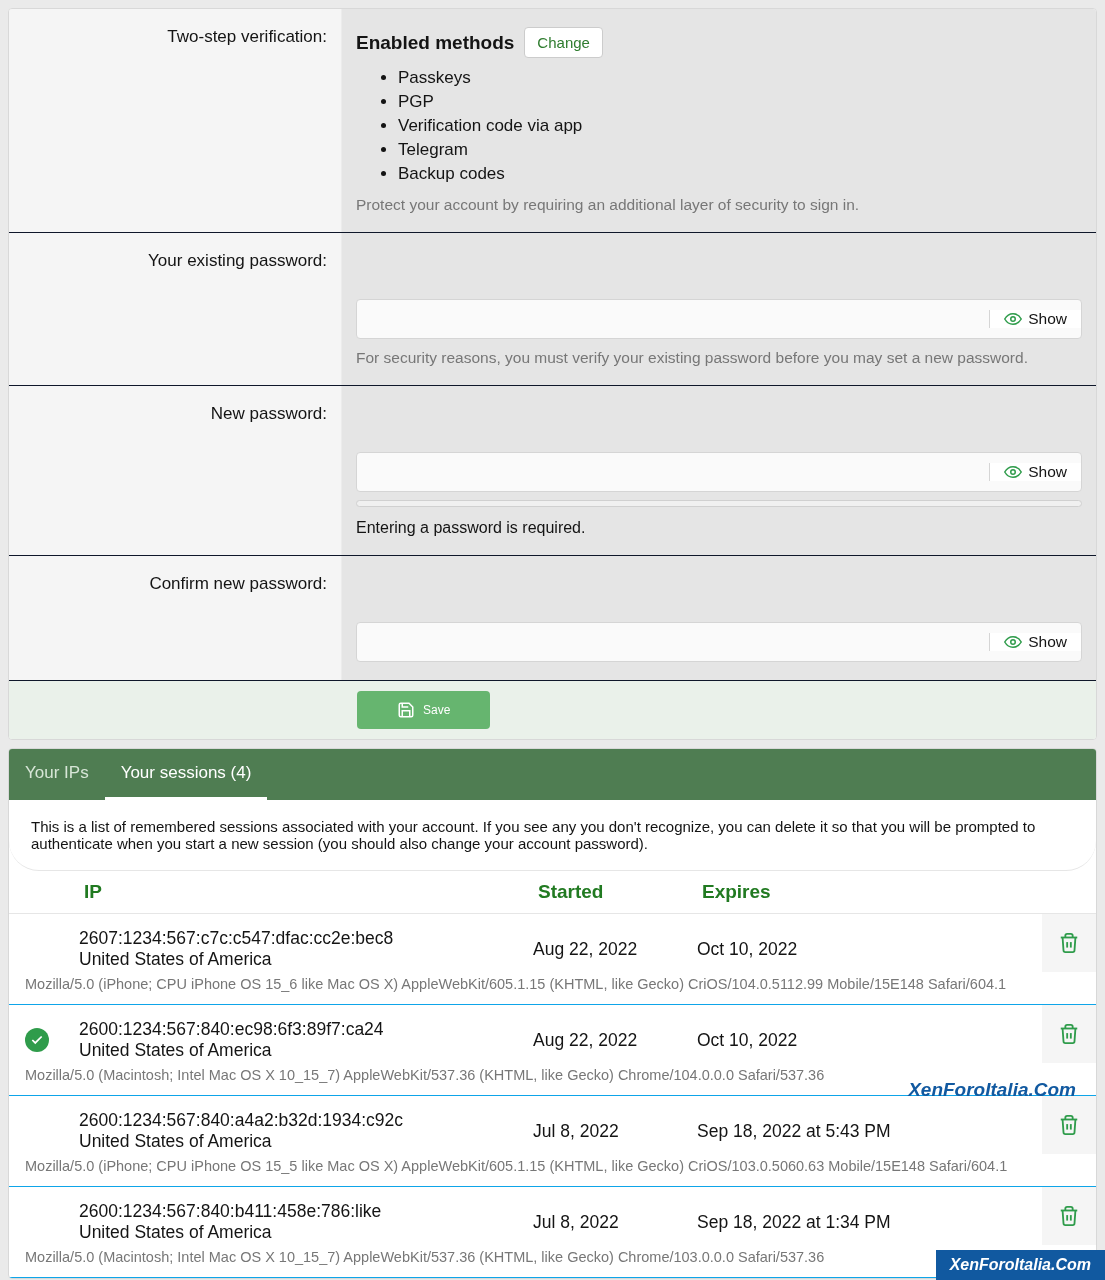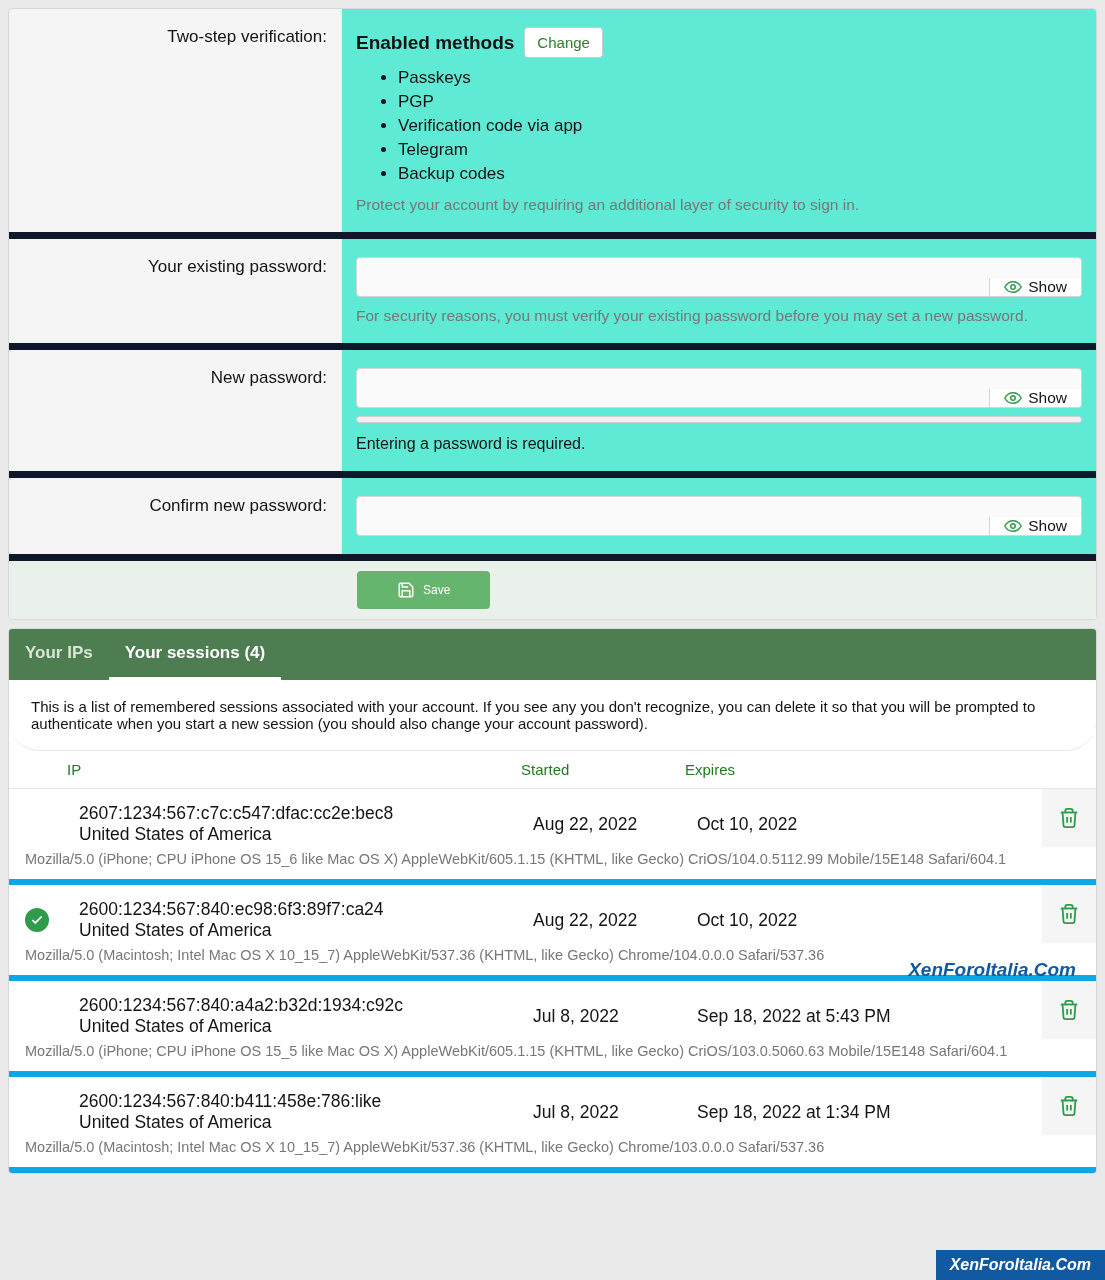--- a/index.html
+++ b/index.html
@@ -12,22 +12,22 @@
     }
     .panel {
       background: #fff;
       border: 1px solid #d8d8d8;
       border-radius: 4px;
       margin: 8px;
       overflow: hidden;
     }
     .form-row {
       display: flex;
-      border-bottom: 7px solid #0f172a;
-      background: #5eead4;
+      border-bottom: 1px solid #0f172a;
+      background: #e5e5e5;
     }
     .form-row:last-child { border-bottom: none; }
     .form-label {
       width: 333px;
       padding: 18px 14px;
       text-align: right;
       background: #f5f5f5;
       border-right: 1px solid #ececec;
       font-size: 17px;
       color: #141414;
@@ -66,25 +66,26 @@
       margin: 8px 0 10px 42px;
       font-size: 17px;
     }
     .method-list li { padding: 2px 0; }
     .hint {
       color: #777;
       font-size: 15.5px;
     }
     .input-wrap {
       display: flex;
-      align-items: flex-end;
+      align-items: center;
       border: 1px solid #d5d5d5;
       border-radius: 4px;
       background: #fafafa;
       overflow: hidden;
+      margin-top: 48px;
     }
     .input-wrap input {
       flex: 1;
       border: none;
       background: transparent;
       padding: 10px 12px;
       font-size: 16px;
       outline: none;
     }
     .show-btn {
@@ -143,48 +144,47 @@
     .tabs {
       display: flex;
       background: #4f7d52;
       color: #fff;
     }
     .tab {
       padding: 14px 16px;
       font-size: 17px;
       cursor: pointer;
       color: #d7e6d7;
-      font-weight: bold;
     }
     .tab.active {
       color: #fff;
       border-bottom: 3px solid #ffffff;
       text-align: center;
     }
     .sessions-desc {
       padding: 18px 22px;
       font-size: 15px;
       border-bottom: 1px solid #e6e6e6;
       border-radius: 30px;
     }
     .sessions-head {
       display: flex;
-      padding: 10px 4px;
+      padding: 10px 21px;
       border-bottom: 1px solid #e6e6e6;
       color: #217a21;
-      font-weight: normal;
-      font-size: 15px;
+      font-weight: bold;
+      font-size: 19px;
     }
     .col-check { width: 54px; flex-shrink:0; }
     .col-ip { flex: 0 0 454px; }
     .col-started { flex: 0 0 164px; }
     .col-expires { flex: 1; }
     .col-del { width: 54px; flex-shrink:0; }
     .session-row {
-      border-bottom: 6px solid #0ea5e9;
+      border-bottom: 1px solid #0ea5e9;
     }
     .session-main {
       display: flex;
       align-items: center;
     }
     .session-body-left {
       flex: 1;
       display: flex;
       align-items: center;
       padding: 14px 16px 2px 16px;

